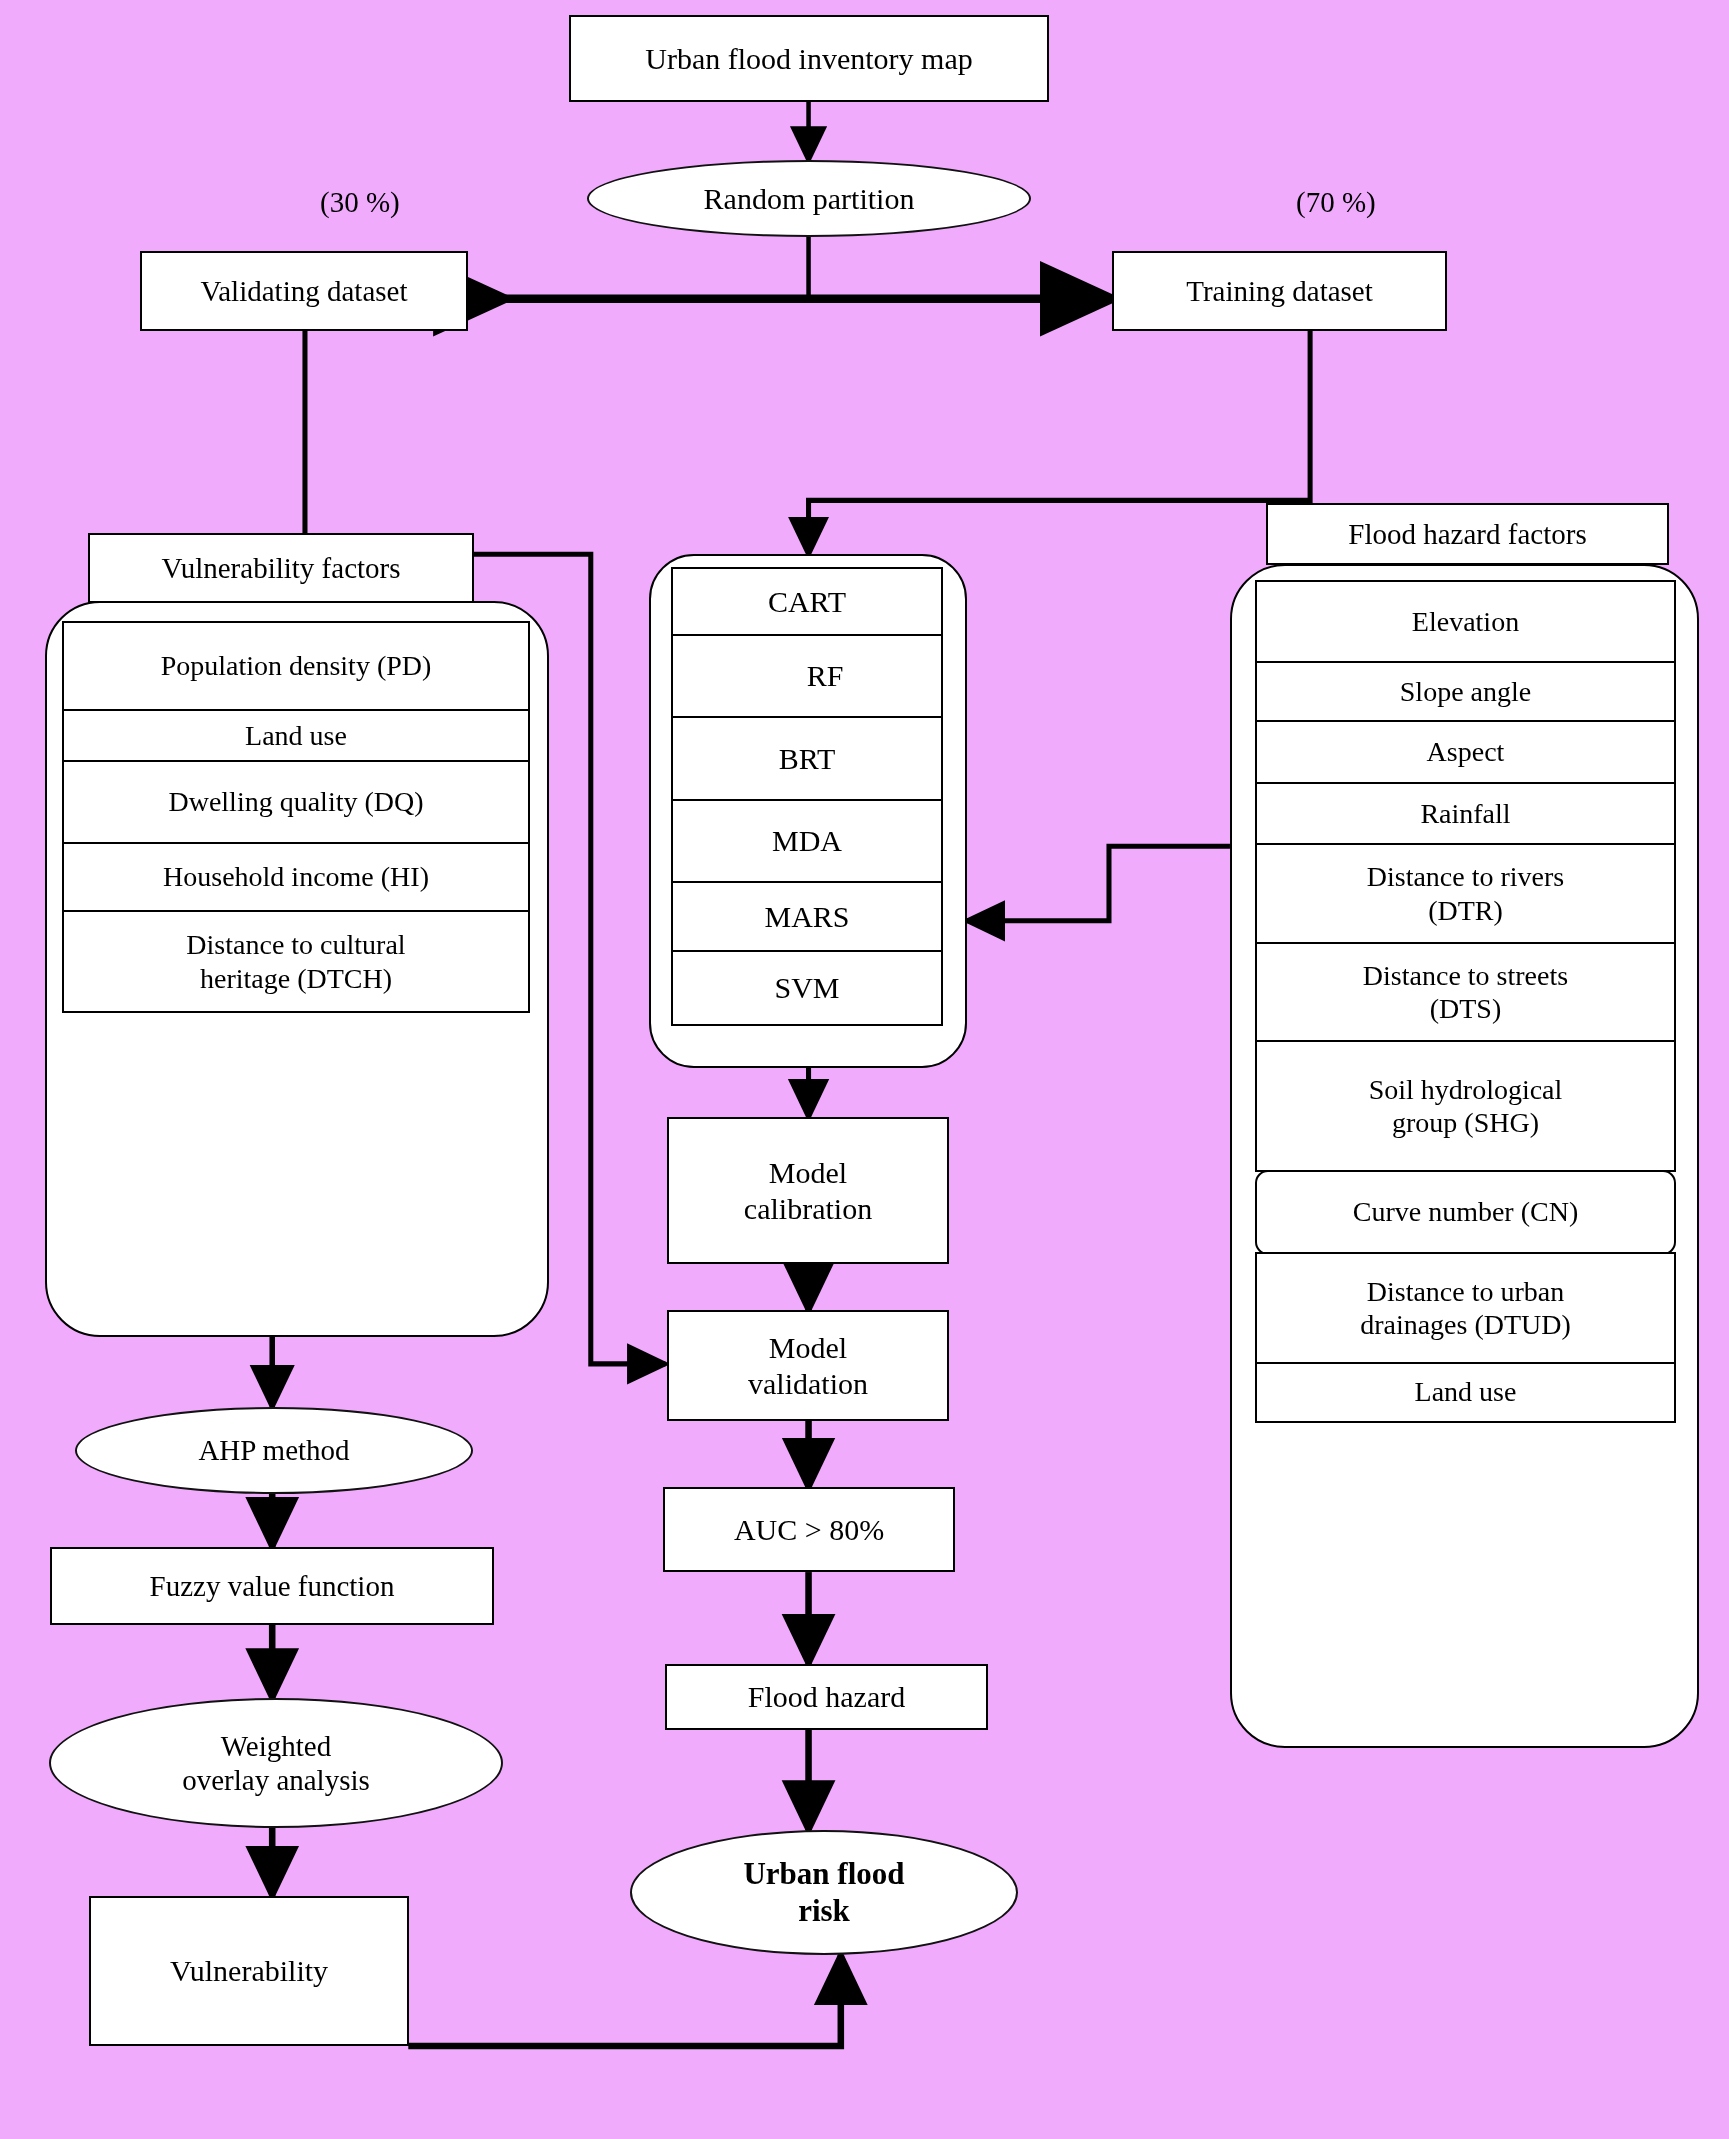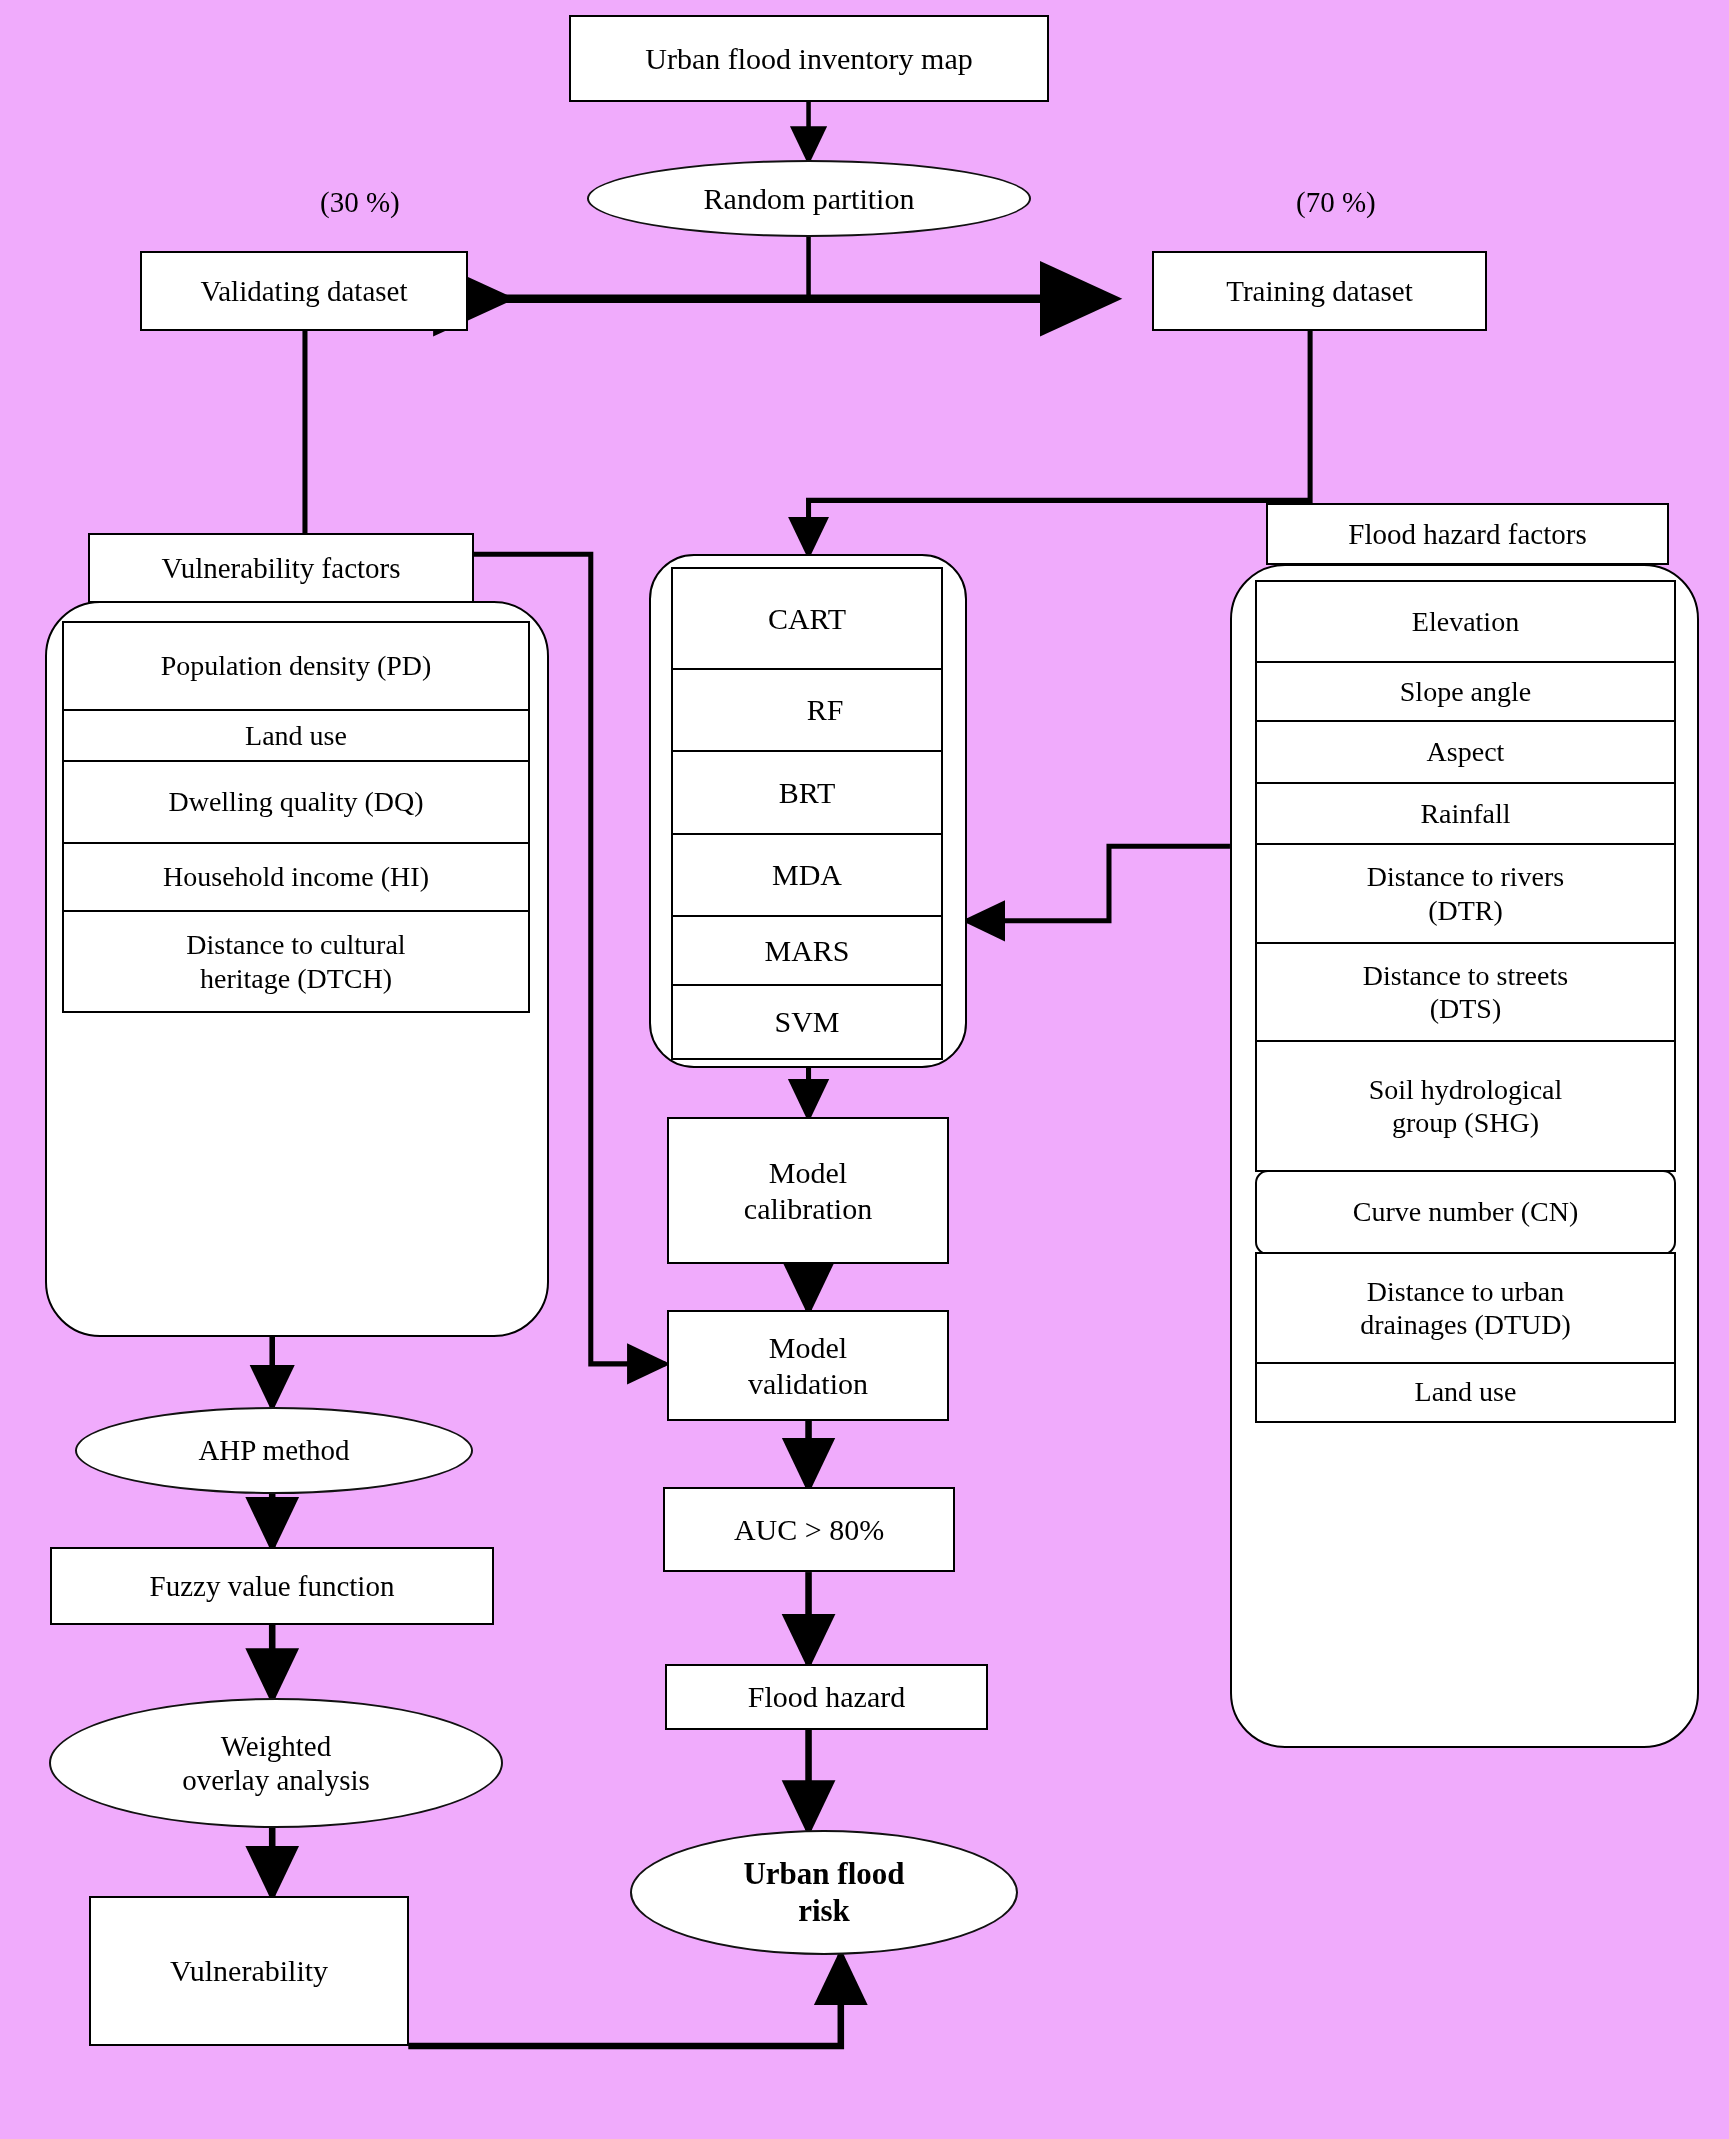--- a/index.html
+++ b/index.html
@@ -102,21 +102,21 @@
   </div>
 
   <div class="lbl" style="left:320px;top:186px;font-size:29px;">(30 %)</div>
 
   <div class="node rect" style="left:140px;top:251px;width:328px;height:80px;font-size:29px;">
     <span>Validating dataset</span>
   </div>
 
   <div class="lbl" style="left:1296px;top:186px;font-size:29px;">(70 %)</div>
 
-  <div class="node rect" style="left:1152px;top:251px;width:335px;height:80px;font-size:29px;">
+  <div class="node rect" style="left:1112px;top:251px;width:335px;height:80px;font-size:29px;">
     <span>Training dataset</span>
   </div>
 
   <div class="node rect" style="left:88px;top:533px;width:386px;height:70px;font-size:29px;">
     <span>Vulnerability factors</span>
   </div>
 
   <div class="roundbox" style="left:45px;top:601px;width:504px;height:736px;"></div>
 
   <div id="vuln-list" style="position:absolute;left:62px;top:621px;width:468px;">
@@ -141,21 +141,21 @@
 overlay analysis</span>
   </div>
 
   <div class="node rect" style="left:89px;top:1896px;width:320px;height:150px;font-size:30px;">
     <span>Vulnerability</span>
   </div>
 
   <div class="roundbox" style="left:649px;top:554px;width:318px;height:514px;border-radius:45px;"></div>
 
   <div id="models-list" style="position:absolute;left:671px;top:567px;width:272px;">
-      <div class="node rect" style="position: relative; width: 100%; height: 103px; font-size: 30px; margin-top: 0px; white-space: pre-line;"><span style="white-space: pre-line;">CART</span></div>
+      <div class="node rect" style="position: relative; width: 100%; height: 69px; font-size: 30px; margin-top: 0px; white-space: pre-line;"><span style="white-space: pre-line;">CART</span></div>
       <div class="node rect" style="position: relative; width: 100%; height: 85px; font-size: 30px; margin-top: -2.5px; white-space: pre-line; padding-left: 36px;"><span style="white-space: pre-line;">RF</span></div>
       <div class="node rect" style="position: relative; width: 100%; height: 85px; font-size: 30px; margin-top: -2.5px; white-space: pre-line;"><span style="white-space: pre-line;">BRT</span></div>
       <div class="node rect" style="position: relative; width: 100%; height: 85px; font-size: 30px; margin-top: -2.5px; white-space: pre-line;"><span style="white-space: pre-line;">MDA</span></div>
       <div class="node rect" style="position: relative; width: 100%; height: 71px; font-size: 30px; margin-top: -2.5px; white-space: pre-line;"><span style="white-space: pre-line;">MARS</span></div>
       <div class="node rect" style="position: relative; width: 100%; height: 76px; font-size: 30px; margin-top: -2.5px; white-space: pre-line;"><span style="white-space: pre-line;">SVM</span></div>
     </div>
 
   <div class="node rect" style="left:667px;top:1117px;width:282px;height:147px;font-size:30px;white-space:pre-line;">
     <span style="white-space:pre-line;">Model
 calibration</span>

